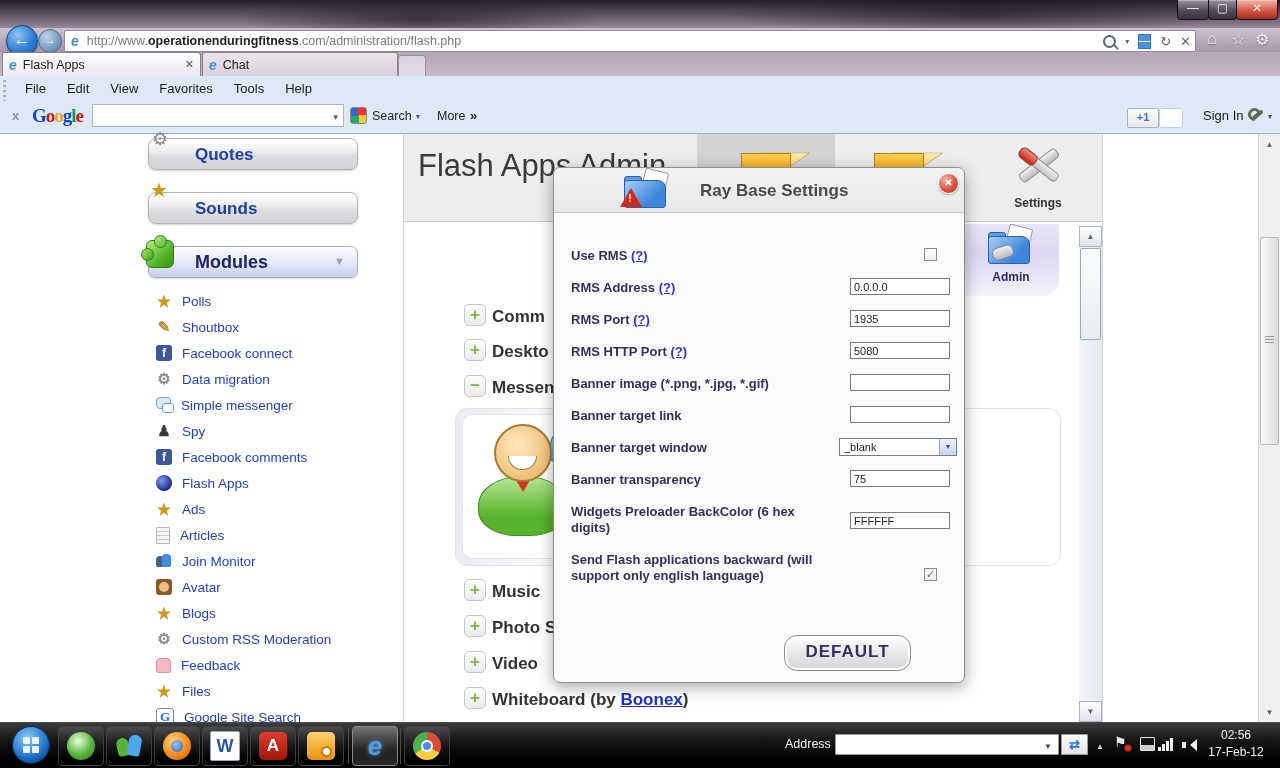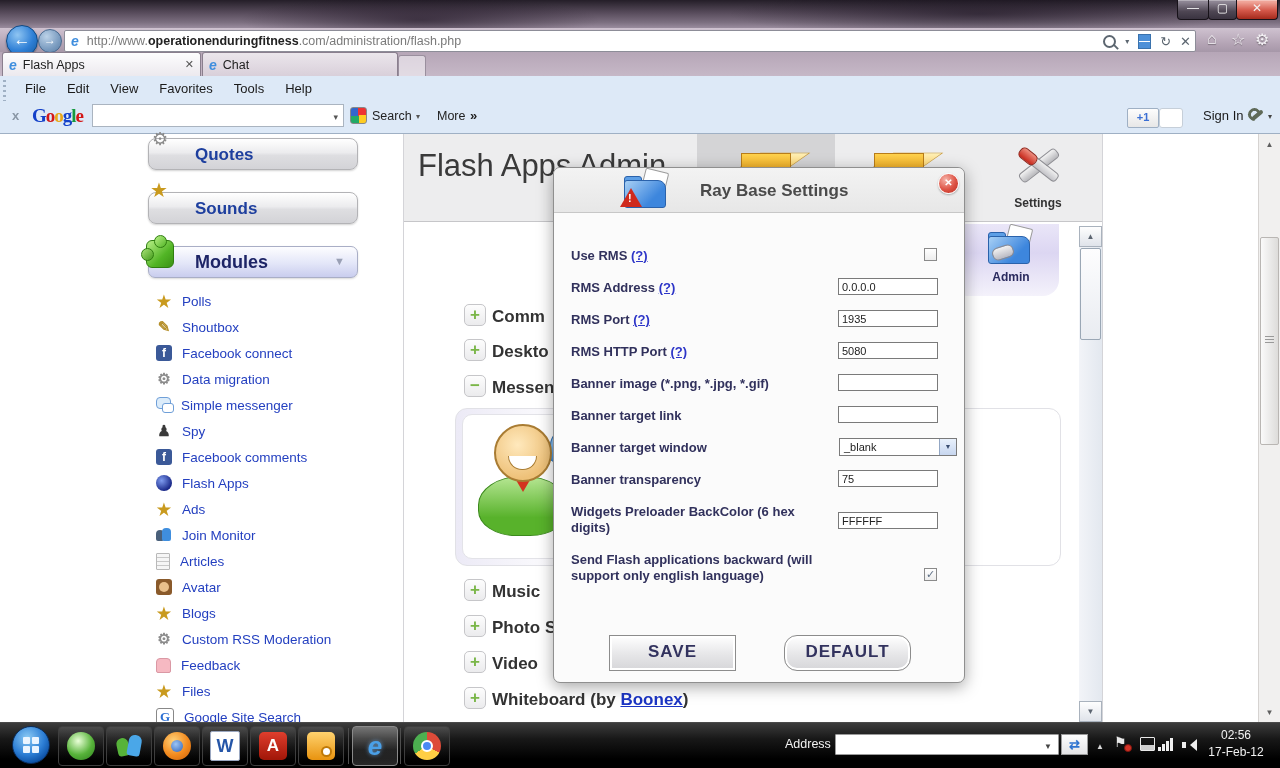--- a/index.html
+++ b/index.html
@@ -157,21 +157,21 @@
   
   #dlg{left:553px;top:167px;width:410px;height:514px;background:#fbfbfb;border:1px solid #8f8f8f;border-radius:7px;
     box-shadow:0 4px 16px rgba(0,0,0,.35);}
   #dlghdr{left:0;top:0;width:100%;height:45px;background:linear-gradient(180deg,#f3f3f3,#e7e7e7);border-bottom:1px solid #c7c7c7;border-radius:7px 7px 0 0;box-sizing:border-box;}
   #dlgtitle{left:146px;top:13px;font-size:17px;font-weight:bold;color:#4a4a4a;}
   #dlgclose{left:384px;top:5px;width:19px;height:19px;border-radius:50%;
     background:radial-gradient(circle at 35% 30%,#f6b4a9,#dd5244 55%,#b92c20);border:1px solid #fff;box-shadow:0 1px 2px rgba(0,0,0,.3);
     color:#fff;text-align:center;line-height:18px;font-size:10px;font-weight:bold;}
   .dlbl{left:17px;width:280px;font-size:13px;font-weight:bold;color:#31315c;line-height:16px;}
   .dlbl a{color:#2d35c8;}
-  .din{left:284px;width:100px;height:17px;font:11px "Liberation Sans",sans-serif;border:1px solid #7a7a7a;padding:1px 3px;box-sizing:border-box;background:#fff;color:#222;}
+  .din{left:296px;width:100px;height:17px;font:11px "Liberation Sans",sans-serif;border:1px solid #7a7a7a;padding:1px 3px;box-sizing:border-box;background:#fff;color:#222;}
   .cb{width:13px;height:13px;border:1px solid #8a8a8a;background:linear-gradient(180deg,#fff,#ededed);box-sizing:border-box;
      text-align:center;line-height:11px;font-size:11px;color:#5f7086;}
   #dsel{left:285px;width:118px;height:18px;border:1px solid #7a7a7a;background:#fff;box-sizing:border-box;}
   #dseltxt{position:absolute;left:4px;top:2px;font-size:11px;color:#222;}
   #dselbtn{position:absolute;right:0;top:0;width:16px;height:16px;background:linear-gradient(180deg,#e9f1fc,#c7d6ef);border-left:1px solid #93a7c4;
      text-align:center;font-size:7px;color:#3a4d70;line-height:15px;}
   .dbtn{top:467px;width:125px;height:34px;border:1px solid #8c8c8c;box-shadow:inset 0 0 0 2px #fff;
     background:linear-gradient(180deg,#ffffff,#e6e6e8 55%,#d6d6d9);color:#32325e;font-weight:bold;font-size:17px;
     text-align:center;line-height:32px;letter-spacing:1px;}
   
@@ -327,26 +327,26 @@
       </div>
     <div class="mitem">
         <span class="mi flash"></span>
         <span>Flash Apps</span>
       </div>
     <div class="mitem">
         <span class="mi star">★</span>
         <span>Ads</span>
       </div>
     <div class="mitem">
+        <span class="mi doc"></span>
+        <span>Articles</span>
+      </div>
+    <div class="mitem">
         <span class="mi people"></span>
         <span>Join Monitor</span>
-      </div>
-    <div class="mitem">
-        <span class="mi doc"></span>
-        <span>Articles</span>
       </div>
     <div class="mitem">
         <span class="mi avatar"></span>
         <span>Avatar</span>
       </div>
     <div class="mitem">
         <span class="mi star">★</span>
         <span>Blogs</span>
       </div>
     <div class="mitem">
@@ -469,21 +469,20 @@
 
     <div class="abs dlbl" style="top:304px;">Banner transparency</div>
     <input class="abs din" style="top: 302px;" value="75">
 
     <div class="abs dlbl" style="top:336px;width:248px;">Widgets Preloader BackColor (6 hex digits)</div>
     <input class="abs din" style="top: 344px;" value="FFFFFF">
 
     <div class="abs dlbl" style="top:384px;width:248px;">Send Flash applications backward (will support only english language)</div>
     <div class="abs cb" style="left:370px;top:400px;"><span>✓</span></div>
 
-    <div class="abs dbtn" style="left:55px;">SAVE</div>
     <div class="abs dbtn" style="left:230px;border-radius:13px;">DEFAULT</div>
   </div>
 
   <div id="taskbar" class="abs"></div>
   <div id="orb" class="abs">
     <span class="pane" style="left:10px;top:10px;"></span>
     <span class="pane" style="left:19px;top:10px;"></span>
     <span class="pane" style="left:10px;top:19px;"></span>
     <span class="pane" style="left:19px;top:19px;"></span>
   </div>

